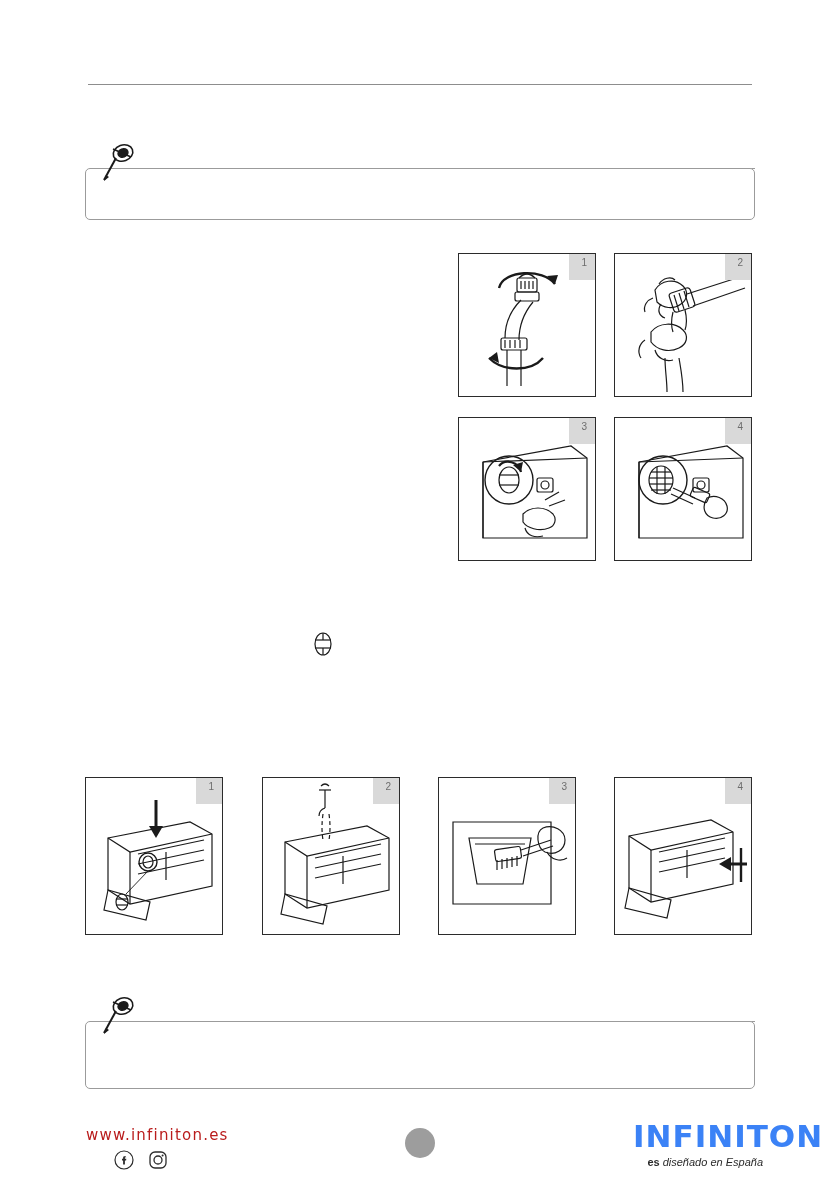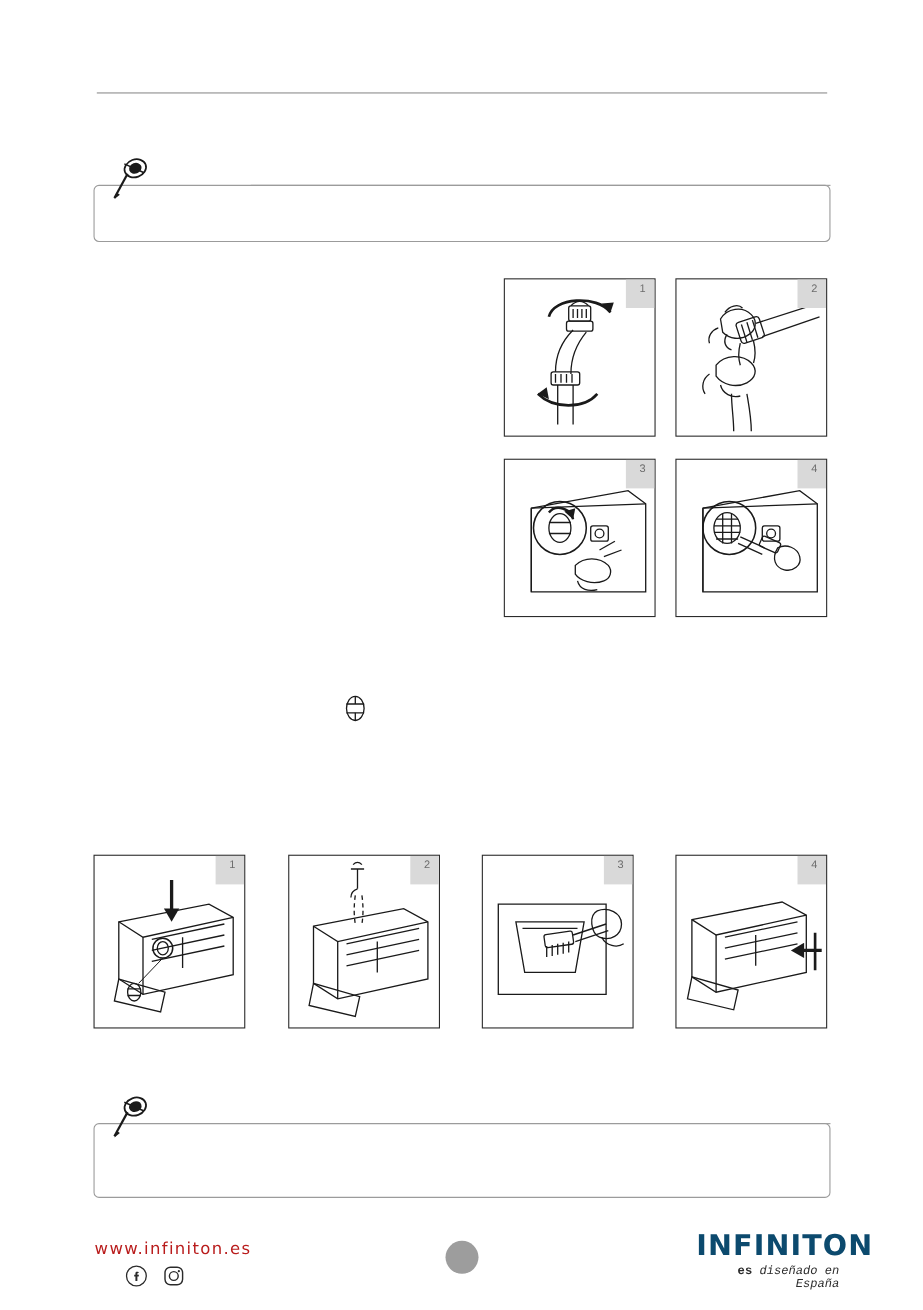--- a/index.html
+++ b/index.html
@@ -158,32 +158,32 @@
   }
 
   .brand {
     position: absolute;
     left: 633px;
     top: 1118px;
     text-align: right;
     width: 130px;
   }
   .brand-name {
-    font-size: 26px;
+    font-size: 31px;
     font-weight: bold;
     letter-spacing: 1px;
-    color: #0c4a6e;
+    color: #3b82f6;
     font-family: "DejaVu Sans", sans-serif;
   }
   .brand-tag {
     font-size: 11px;
     color: #2b2b2b;
     font-style: italic;
     margin-top: 2px;
-    font-family: Liberation Mono, monospace;
+    font-family: Liberation Sans, sans-serif;
   }
   .brand-tag .es {
     font-weight: bold;
     font-style: normal;
   }
 </style>
 </head>
 <body>
 
 <div class="page">

